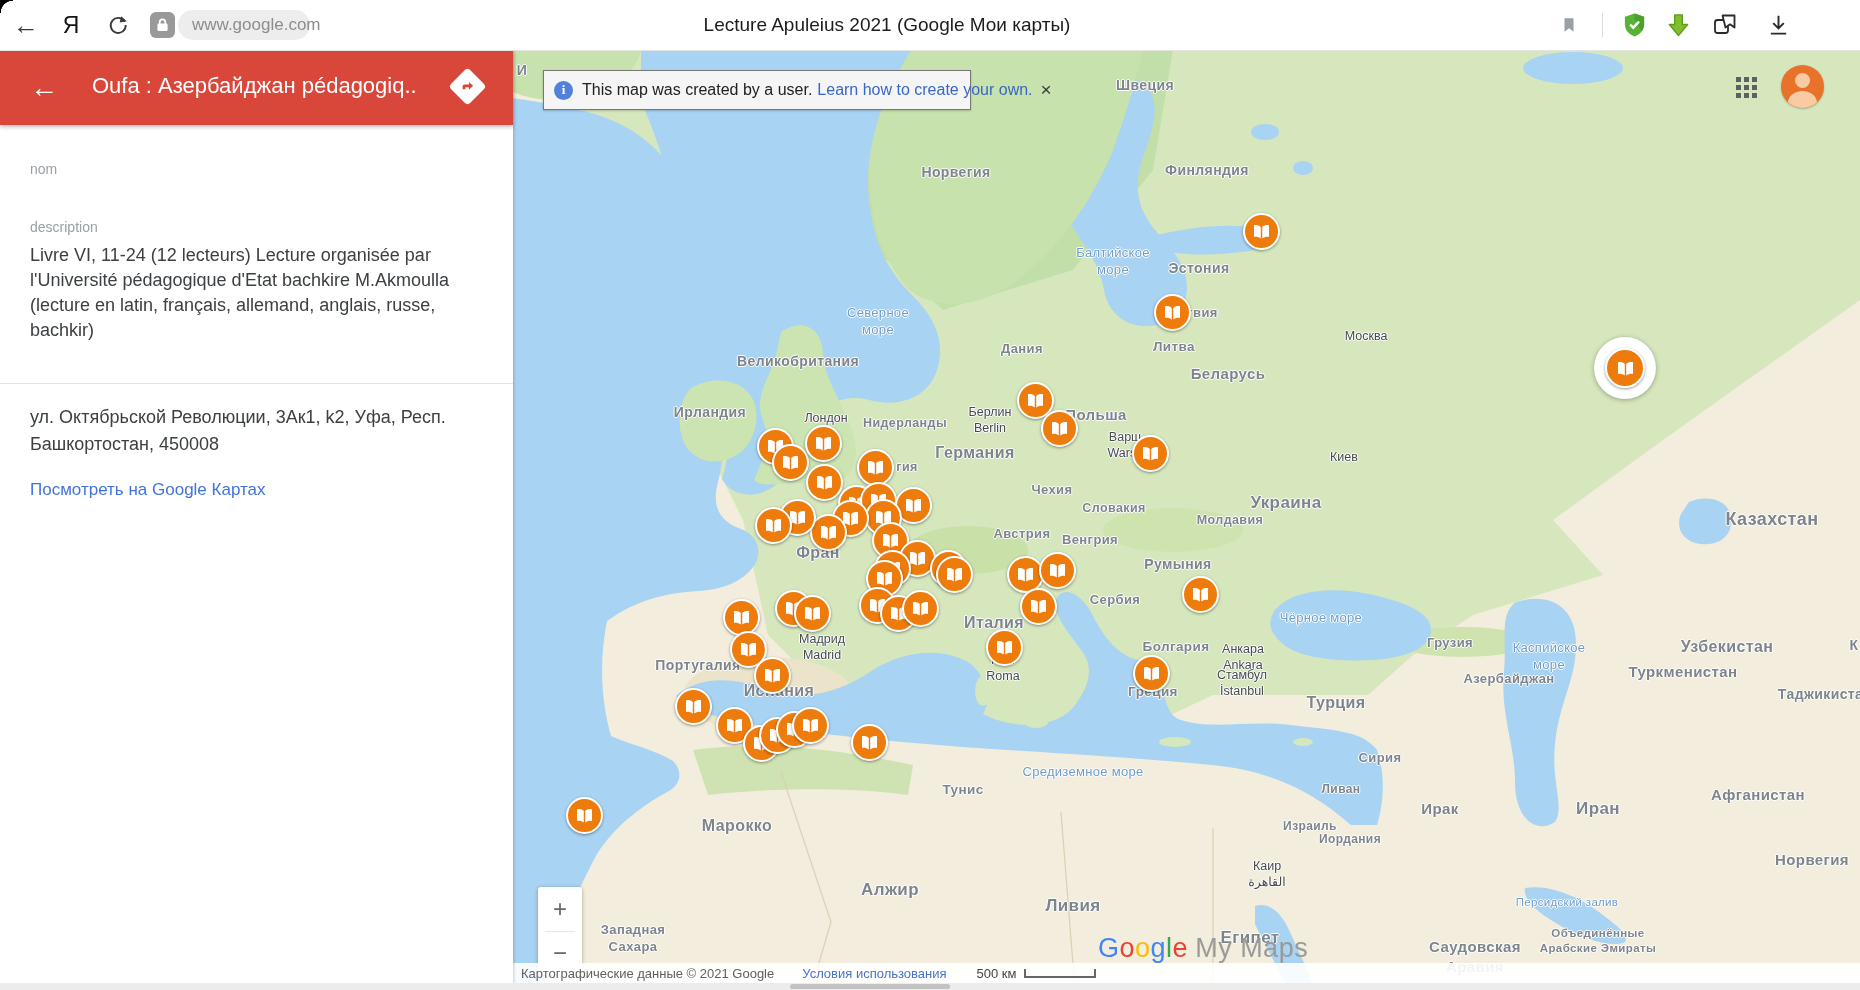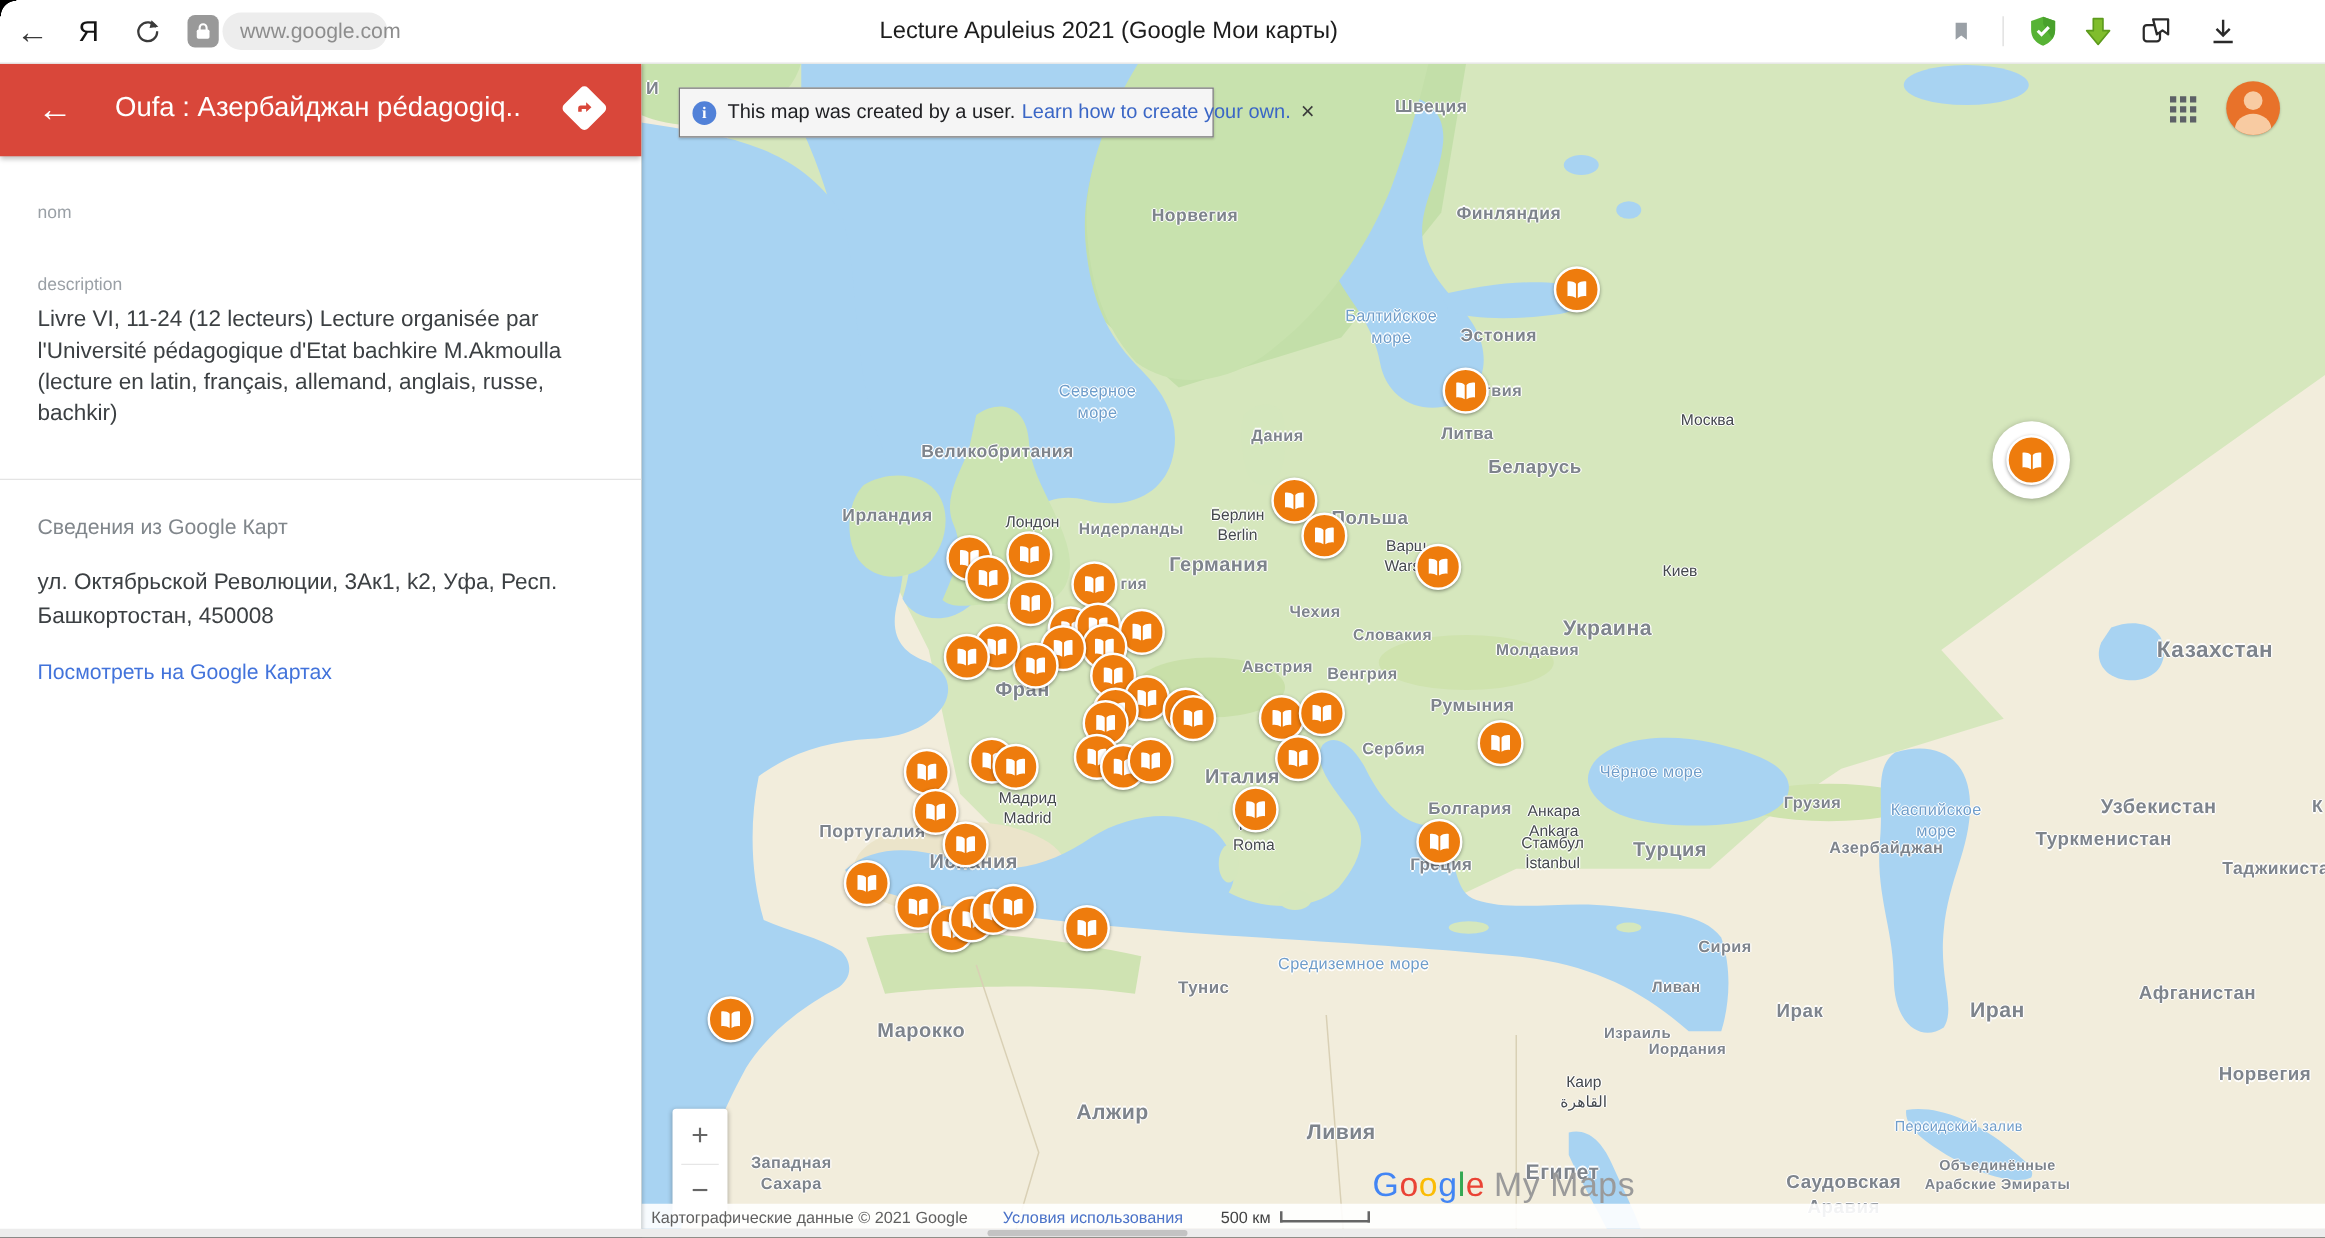--- a/index.html
+++ b/index.html
@@ -170,21 +170,20 @@
         <svg width="17" height="17" viewBox="0 0 24 24">
           <path d="M5 16 v-4 a3 3 0 0 1 3-3 h6 V5.5 l6 5.5 -6 5.5 V13 H9 v3 z" fill="#d9473a"></path>
         </svg>
       </span>
     </div>
     <div class="pbody">
       <div class="plabel lab-nom">nom</div>
       <div class="plabel lab-desc">description</div>
       <div class="pvalue val-desc">Livre VI, 11-24 (12 lecteurs) Lecture organisée par l'Université pédagogique d'Etat bachkire M.Akmoulla (lecture en latin, français, allemand, anglais, russe, bachkir)</div>
       <div class="pdivider"></div>
-      <div class="gsection">Сведения из Google Карт</div>
       <div class="gaddress">ул. Октябрьской Революции, 3Ак1, k2, Уфа, Респ. Башкортостан, 450008</div>
       <div class="glink">Посмотреть на Google Картах</div>
     </div>
   </div>
 
   <div class="map">
     <svg class="bg" viewBox="0 0 1347 940" preserveAspectRatio="none">
       <rect width="1347" height="940" fill="#f2eddc"></rect>
 
       <path d="M60,0 L1347,0 L1347,250 L1150,390 L1040,470 L1090,525 L960,565 L900,605 L855,645
@@ -288,21 +287,21 @@
         <div class="mlabel city" style="left: 309px; top: 597px;">Мадрид
 Madrid</div>
         <div class="mlabel city" style="left: 490px; top: 618px;">Рим
 Roma</div>
         <div class="mlabel city" style="left: 730px; top: 607px;">Анкара
 Ankara</div>
         <div class="mlabel city" style="left: 729px; top: 633px;">Стамбул
 İstanbul</div>
         <div class="mlabel country" style="left: 266px; top: 641px; font-size: 16px;">Испания</div>
         <div class="mlabel country" style="left: 640px; top: 642px; font-size: 13.5px;">Греция</div>
-        <div class="mlabel country" style="left: 823px; top: 631px; font-size: 16px;">Турция</div>
+        <div class="mlabel country" style="left: 823px; top: 653px; font-size: 16px;">Турция</div>
         <div class="mlabel country" style="left: 996px; top: 629px; font-size: 13px;">Азербайджан</div>
         <div class="mlabel country" style="left: 1170px; top: 622px; font-size: 15px;">Туркменистан</div>
         <div class="mlabel country" style="left: 1312px; top: 644px; font-size: 14px;">Таджикистан</div>
         <div class="mlabel country" style="left: 1341px; top: 595px;">К</div>
         <div class="mlabel country" style="left: 867px; top: 708px; font-size: 13px;">Сирия</div>
         <div class="mlabel country" style="left: 450px; top: 740px; font-size: 13.5px;">Тунис</div>
         <div class="mlabel country" style="left: 828px; top: 740px; font-size: 12px;">Ливан</div>
         <div class="mlabel country" style="left: 927px; top: 759px; font-size: 15px;">Ирак</div>
         <div class="mlabel country" style="left: 1085px; top: 759px; font-size: 17px;">Иран</div>
         <div class="mlabel country" style="left: 1245px; top: 745px; font-size: 15px;">Афганистан</div>

